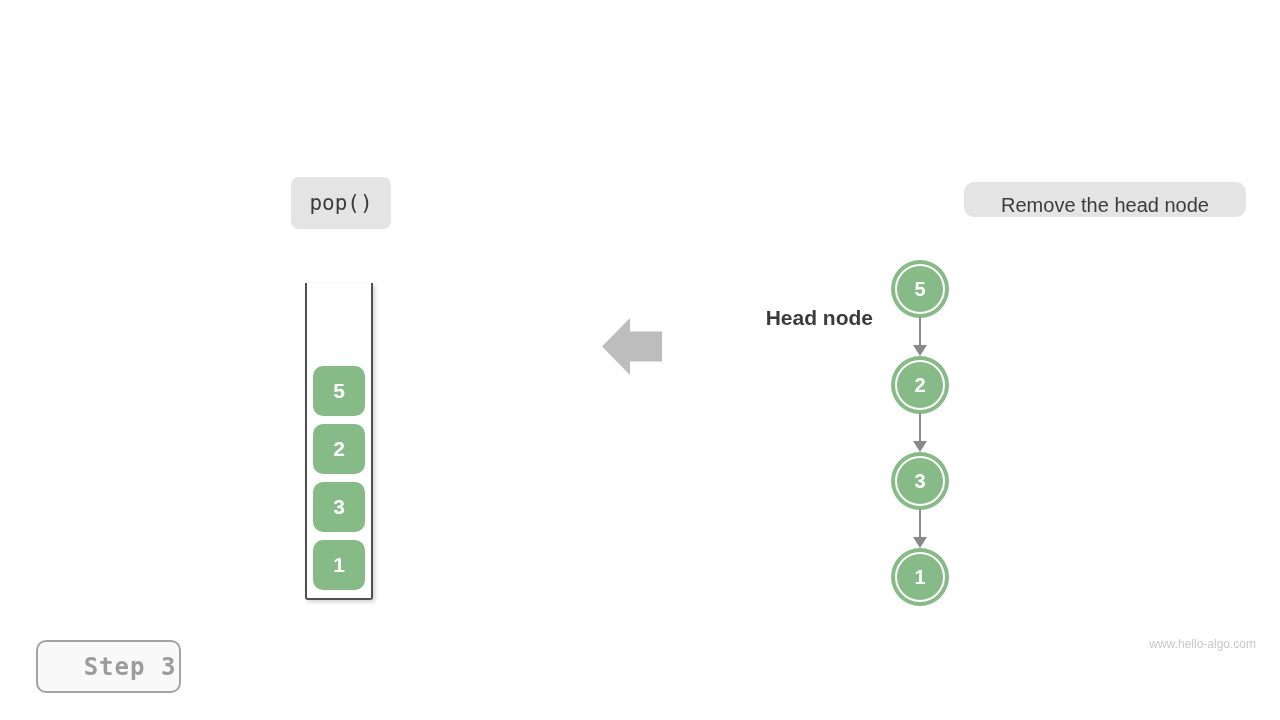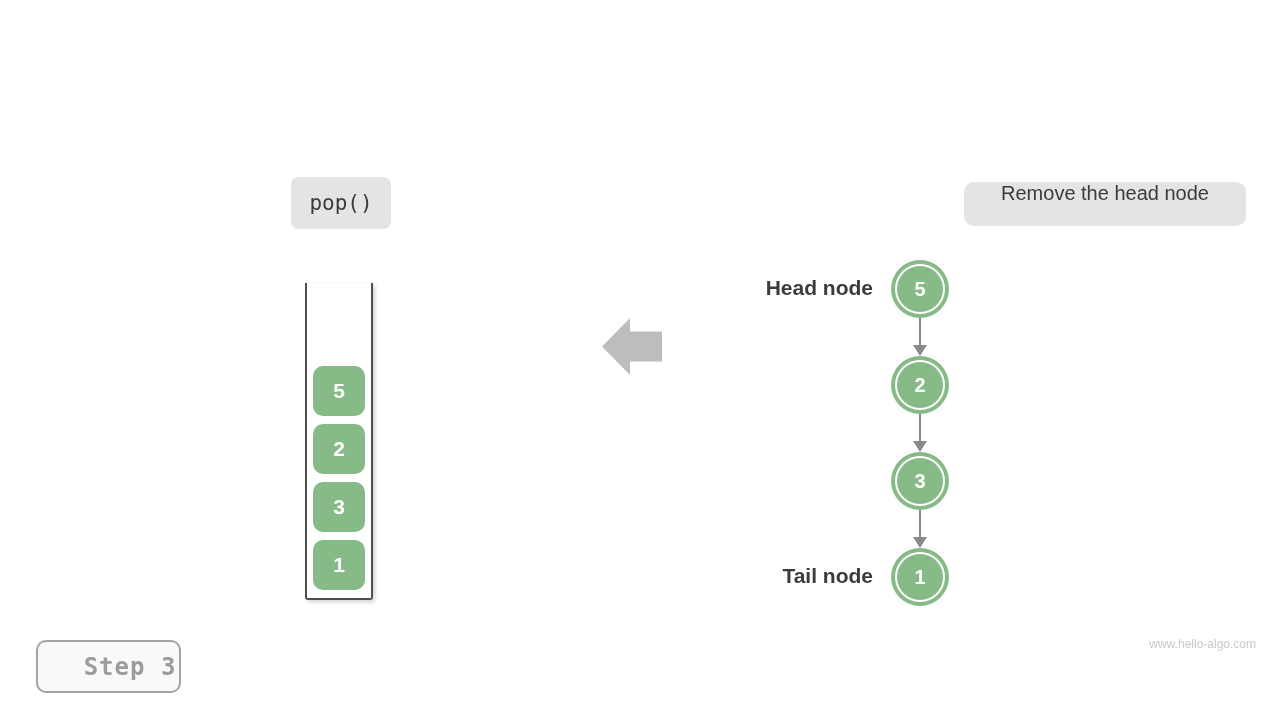--- a/index.html
+++ b/index.html
@@ -10,23 +10,23 @@
 
   
   .op-badge {
     position:absolute; left:291px; top:177px; width:100px; height:52px;
     background:var(--badge-bg,#e4e4e4); border-radius:8px;
     display:flex; align-items:center; justify-content:center;
     font-family:"DejaVu Sans Mono", monospace; font-size:21px;
     color:var(--text-dark,#454545);
   }
   .desc-badge {
-    position:absolute; left:964px; top:182px; width:282px; height:44px;
+    position:absolute; left:964px; top:182px; width:282px; height:35px;
     background:var(--badge-bg,#e4e4e4); border-radius:10px;
-    display:flex; align-items:flex-start; justify-content:center;
+    display:flex; align-items:flex-end; justify-content:center;
     font-size:20px; color:var(--text-dark,#3a3a3a);
   }
   .step-badge {
     position:absolute; left:36px; top:640px; width:145px; height:53px;
     background:#f9f9f9; border:2px solid #a3a3a3; border-radius:10px;
     display:flex; align-items:center; justify-content:center;
     font-family:"DejaVu Sans Mono", monospace; font-size:24px; font-weight:bold;
     color:var(--text-gray,#9b9b9b); letter-spacing:1px;padding-left:43px;
   }
 
@@ -77,21 +77,21 @@
     background:var(--line-gray,#8a8a8a);
   }
   .connector::after {
     content:""; position:absolute; left:0; top:27px; width:0; height:0;
     border-left:7px solid transparent; border-right:7px solid transparent;
     border-top:11px solid var(--line-gray,#8a8a8a);
   }
 
   .node-label {
     position:absolute; width:210px; text-align:right;
-    font-size:21px; font-weight:bold; color:var(--text-dark,#3b3b3b);
+    font-size:21px; font-weight:bold; color:var(--text-dark,#3b3b3b);margin-top:30px;
   }
   .node-label.head { left:663px; top:276px; }
   .node-label.tail { left:663px; top:564px; }
 
   
   .watermark {
     position:absolute; left:1076px; top:637px; width:180px; text-align:right;
     font-family:Liberation Sans, sans-serif; font-size:12px;
     color:var(--watermark-gray,#c9c9c9);
   }
@@ -125,21 +125,20 @@
   </div>
 
   <div class="big-arrow">
     <svg width="60" height="57" viewBox="0 0 60 57" aria-hidden="true">
       <polygon points="0,28.5 28,0 28,13.5 60,13.5 60,43.5 28,43.5 28,57" fill="currentColor"></polygon>
     </svg>
   </div>
 
 
   <div class="node-label head">Head node</div>
-  <div class="node-label tail">Tail node</div>
 
   <div class="ll-node n1">
     <div class="ll-node-inner">5</div>
   </div>
   <div class="connector c1"></div>
   <div class="ll-node n2">
     <div class="ll-node-inner">2</div>
   </div>
   <div class="connector c2"></div>
   <div class="ll-node n3">

